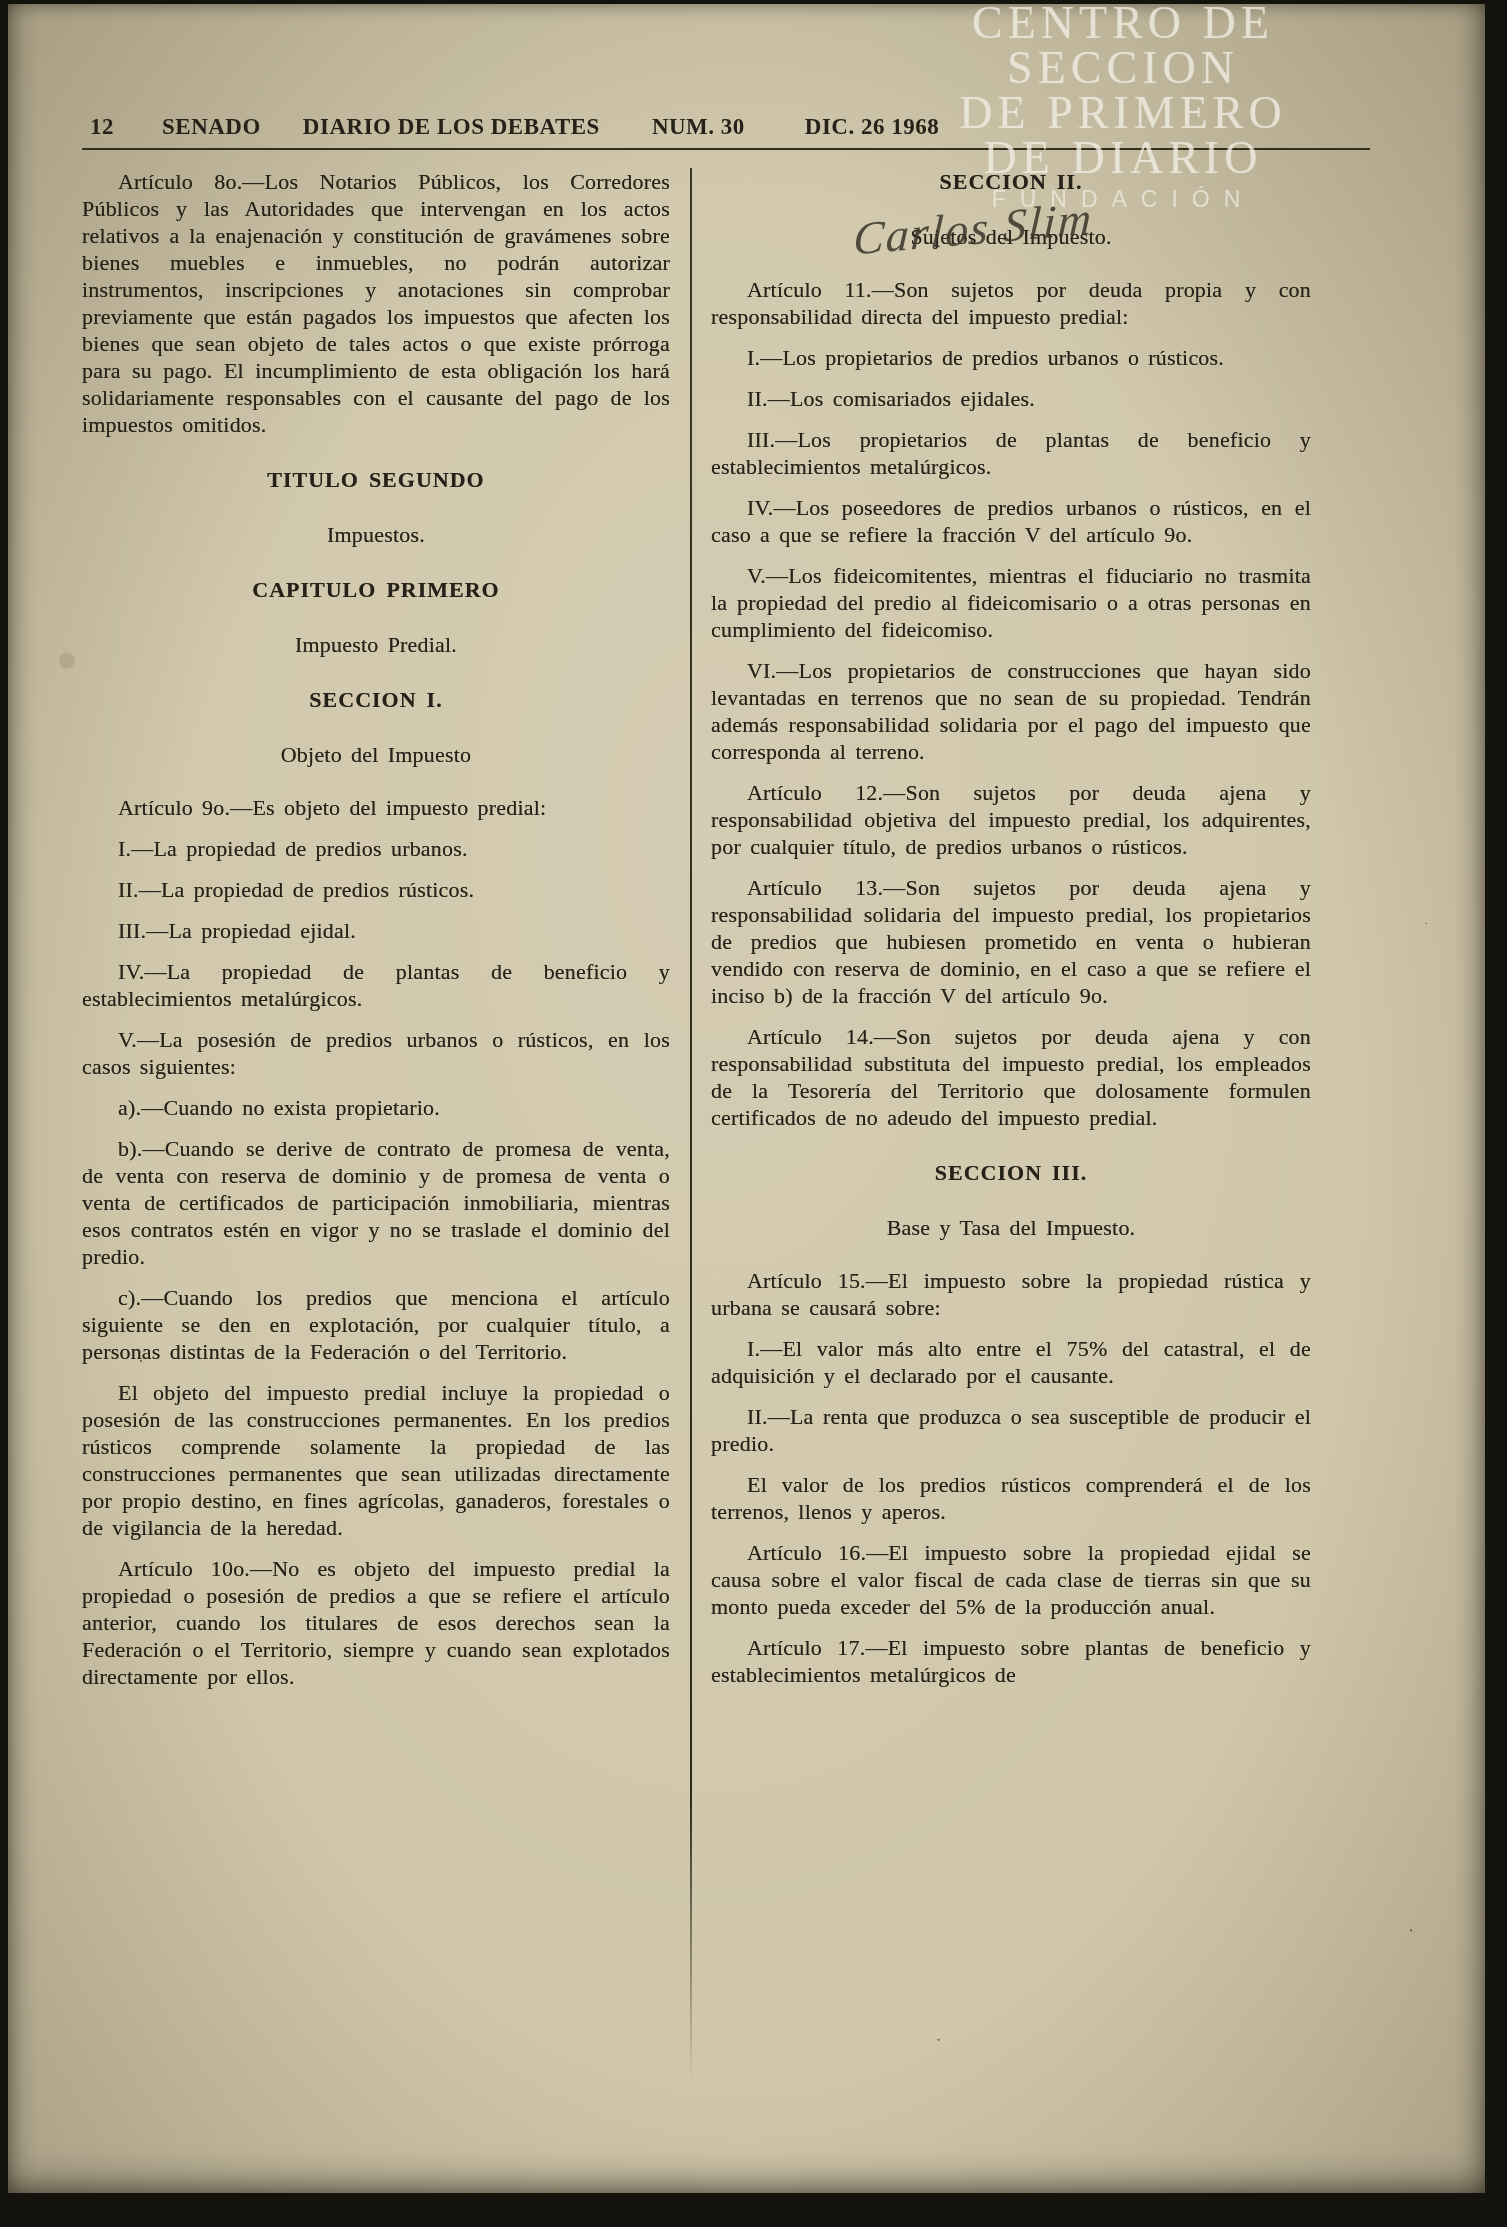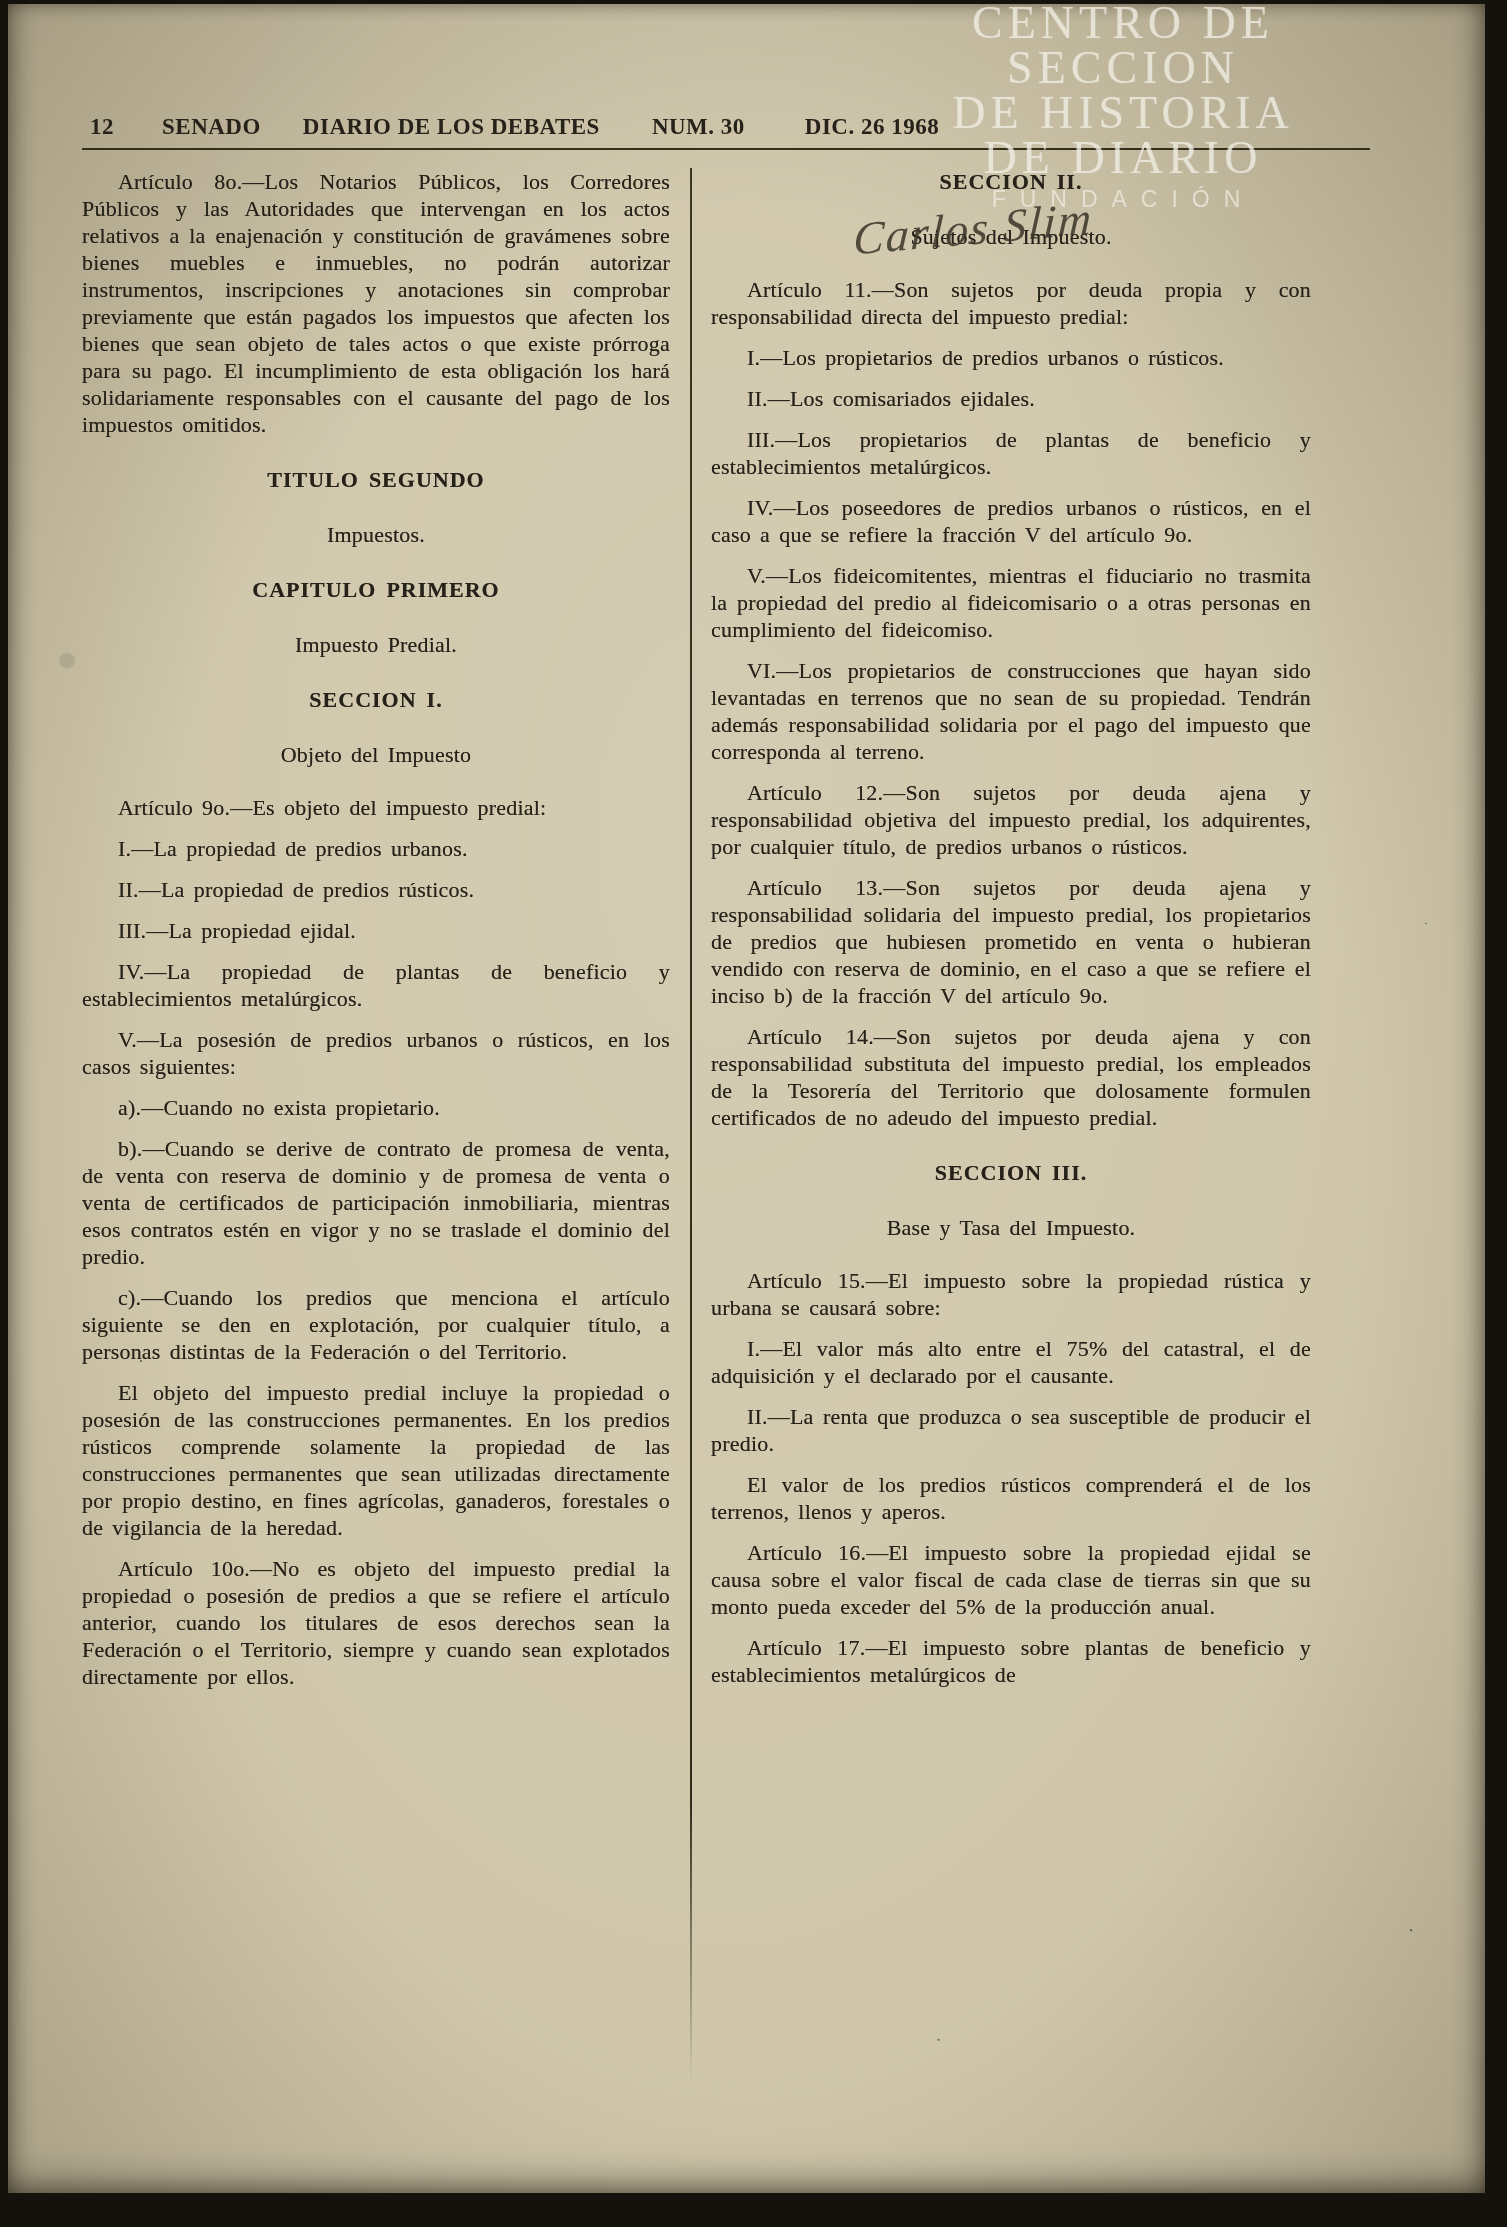--- a/index.html
+++ b/index.html
@@ -141,21 +141,21 @@
 </style>
 </head>
 <body>
 
 <div class="scan">
   <div class="paper">
 
     <div class="watermark">
       <div class="wm-line wm-0">CENTRO DE</div>
       <div class="wm-line">SECCION</div>
-      <div class="wm-line">DE HISTORIA</div>
+      <div class="wm-line">DE PRIMERO</div>
       <div class="wm-line">DE DIARIO</div>
       <div class="wm-fundacion">FUNDACIÓN</div>
       <div class="signature">Carlos Slim</div>
     </div>
 
     <header class="masthead">
       <span class="m-num">12</span>
       <span class="m-cham">SENADO</span>
       <span class="m-title">DIARIO DE LOS DEBATES</span>
       <span class="m-issue">NUM. 30</span>

